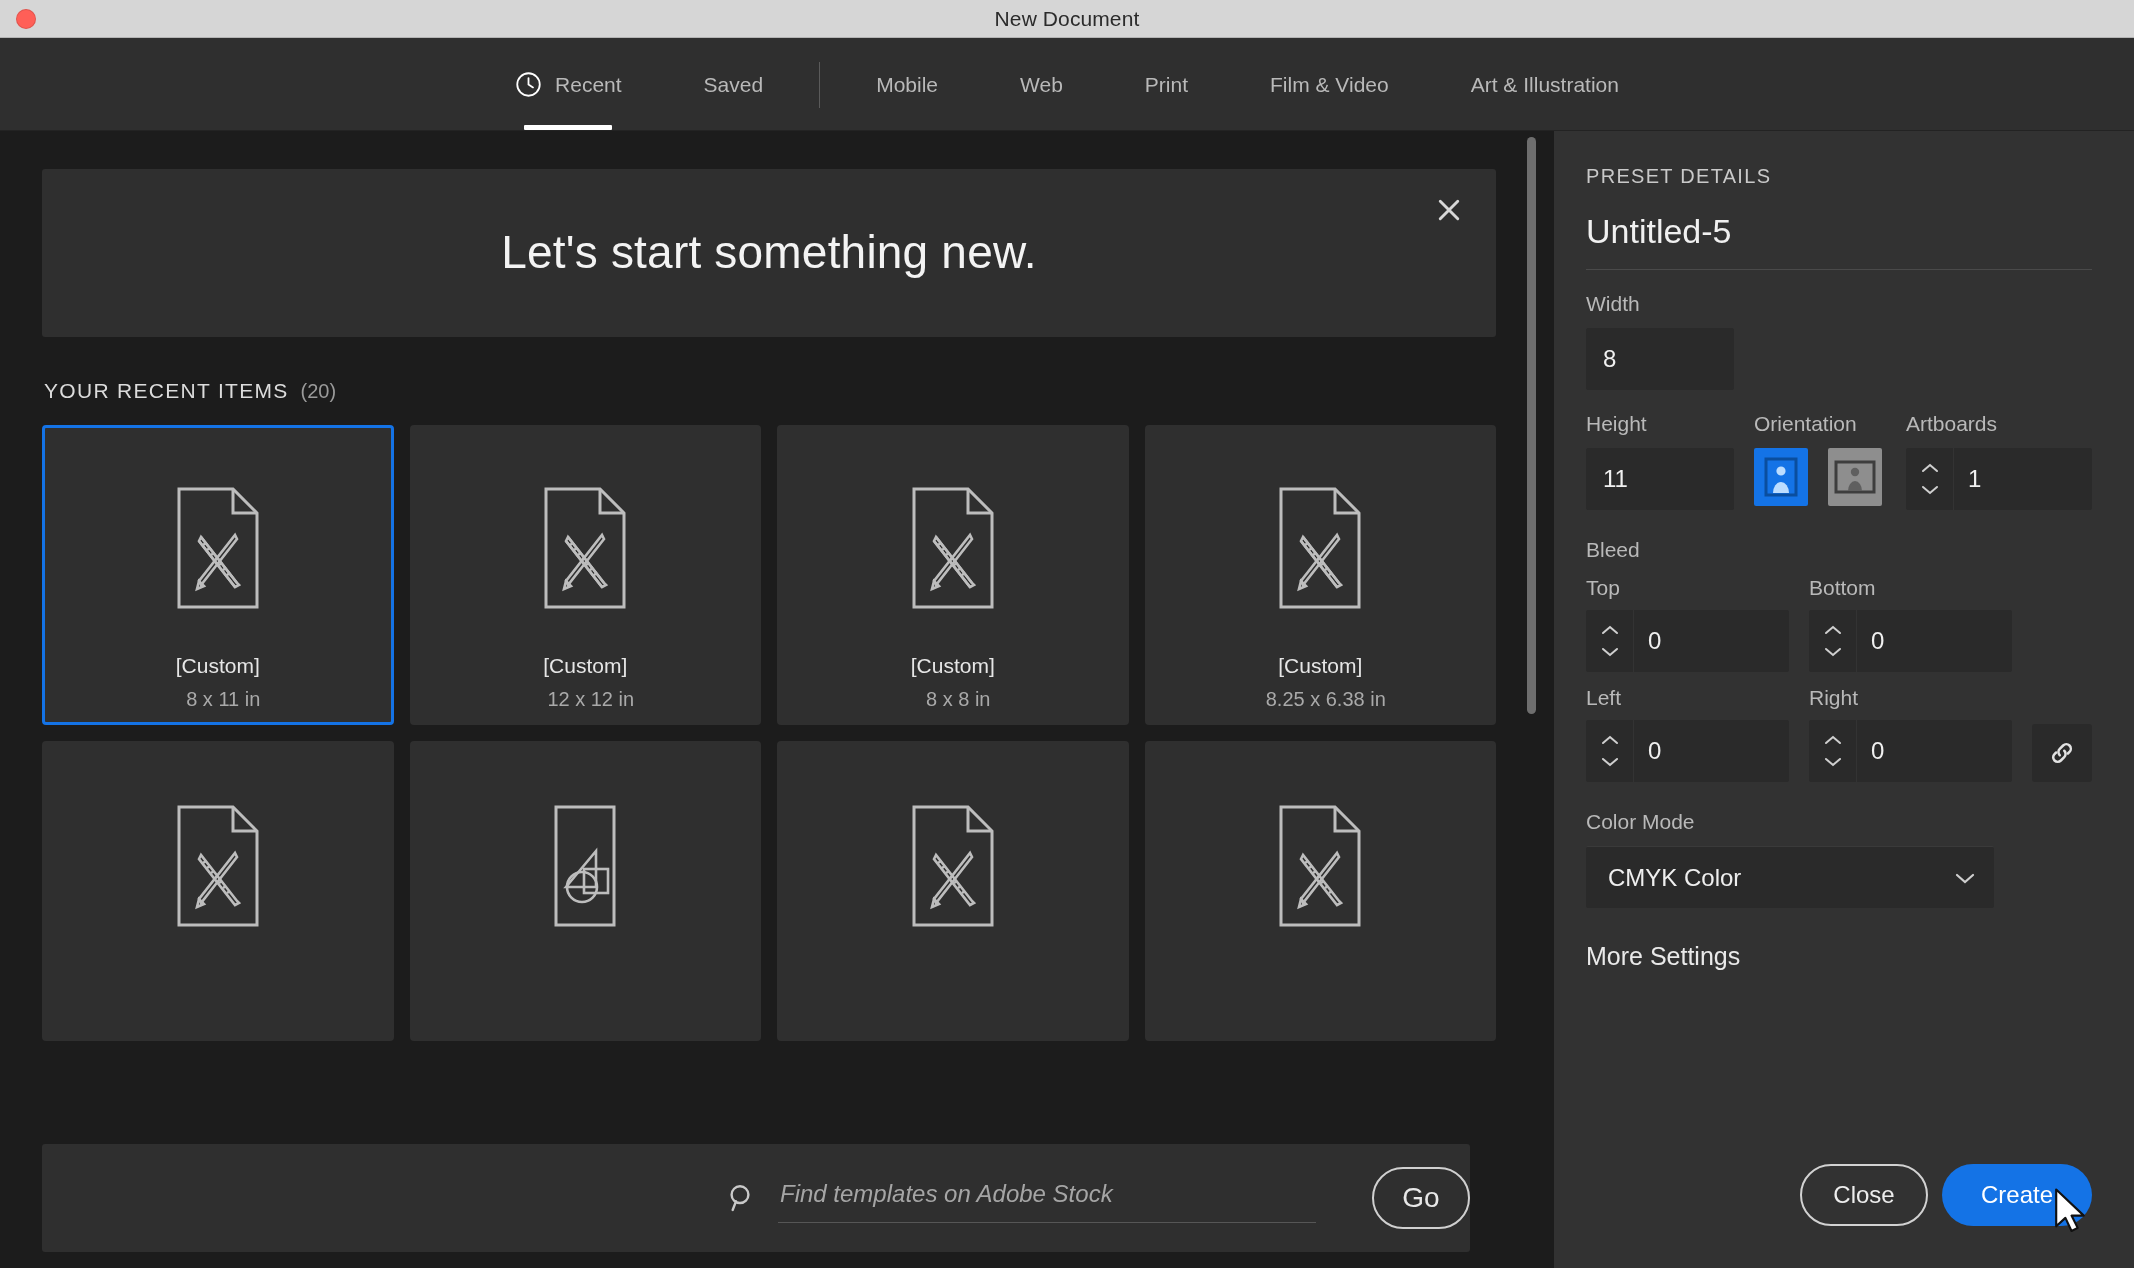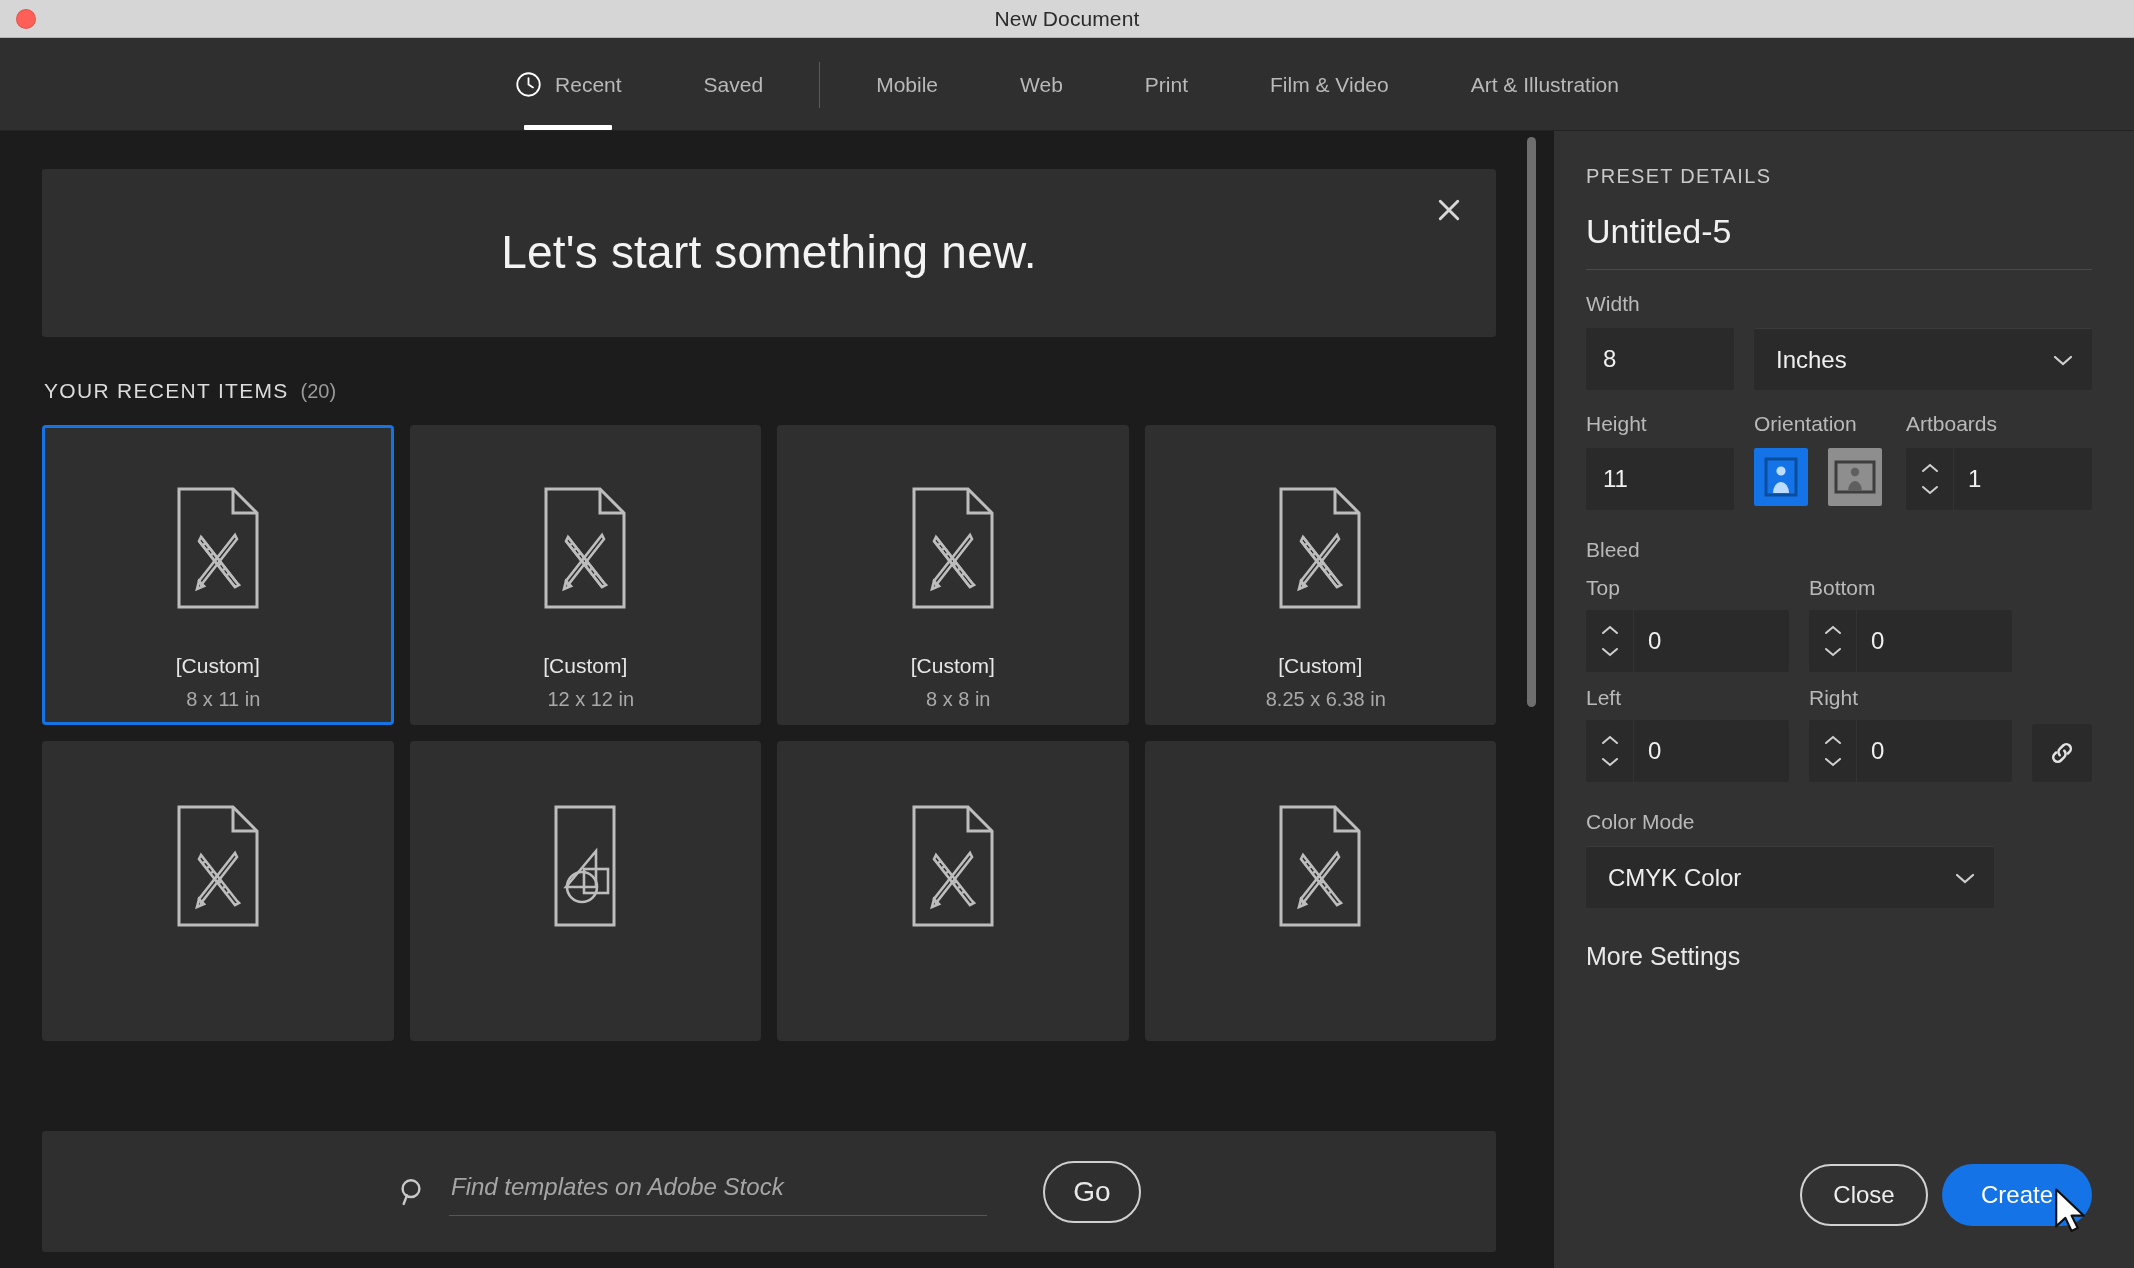--- a/index.html
+++ b/index.html
@@ -80,22 +80,22 @@
     justify-content:flex-start; padding:50px 8px 8px; cursor:pointer;
   }
   .card.sel{ border-color:#1473e6; }
   .card .thumb{ height:140px; display:flex; align-items:center; justify-content:center; }
   .card .nm{ margin-top:36px; font-size:21px; color:#e6e6e6; }
   .card .dim{ margin-top:10px; font-size:20px; color:#a9a9a9;margin-left:11px; }
   .card.row2{ padding-top:52px; }
 
   
   .searchwrap{
-    flex:0 0 auto; margin:18px 58px 16px 42px; background:#2f2f2f; border-radius:3px;
-    height:121px; display:flex; align-items:center; justify-content:center; gap:0;
+    flex:0 0 auto; margin:18px 84px 16px 42px; background:#2f2f2f; border-radius:3px;
+    height:108px; display:flex; align-items:center; justify-content:flex-end; gap:0;
   }
   .searchinner{ display:flex; align-items:center; gap:20px; }
   .srch-ic{ width:32px;height:32px; display:block; }
   .srch-field{
     width:538px; border:0; border-bottom:1px solid #565656; background:transparent;
     color:#c8c8c8; font-size:24px; font-style:italic; padding:6px 2px 14px;
     font-family:"Liberation Sans", sans-serif; outline:none;
   }
   .srch-field::placeholder{ color:#a5a5a5; font-style:italic; }
   .go-btn{
@@ -385,28 +385,20 @@
       <div class="p-kicker">PRESET DETAILS</div>
       <div class="p-title">Untitled-5</div>
       <div class="p-rule"></div>
 
       <div style="margin-top:22px">
         <div class="lbl">Width</div>
         <div class="row" style="margin-top:12px; align-items:center">
           <div style="flex:0 0 148px">
             <input class="inp" value="8" style="">
           </div>
-          <div style="flex:1">
-            <div class="sel-box">
-              <span>Inches</span>
-              <svg class="chev" viewBox="0 0 22 14">
-                <path d="M3 4 L11 11 L19 4" fill="none" stroke="#cfcfcf" stroke-width="2.2" stroke-linecap="round"></path>
-              </svg>
-            </div>
-          </div>
         </div>
       </div>
 
       <div class="row" style="margin-top:22px; align-items:flex-start">
         <div style="flex:0 0 148px">
           <div class="lbl">Height</div>
           <input class="inp" style="margin-top: 12px;" value="11">
         </div>
         <div style="flex:0 0 132px">
           <div class="lbl">Orientation</div>

